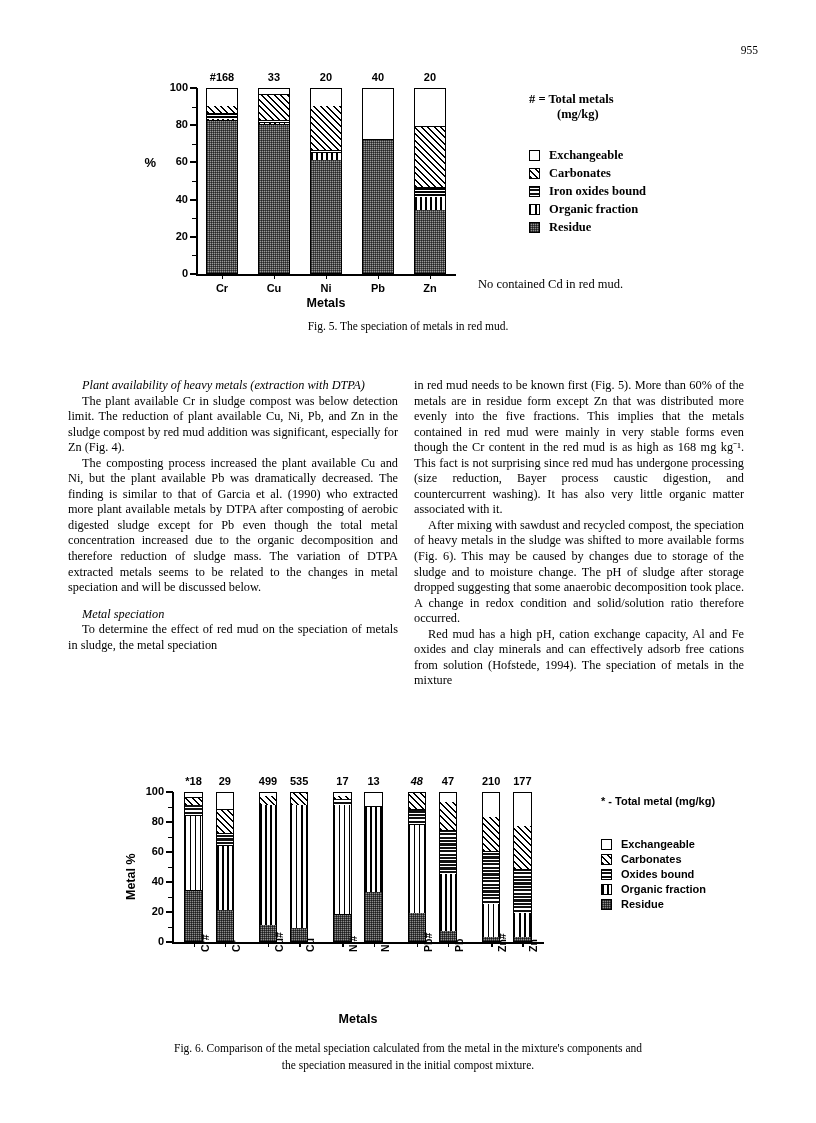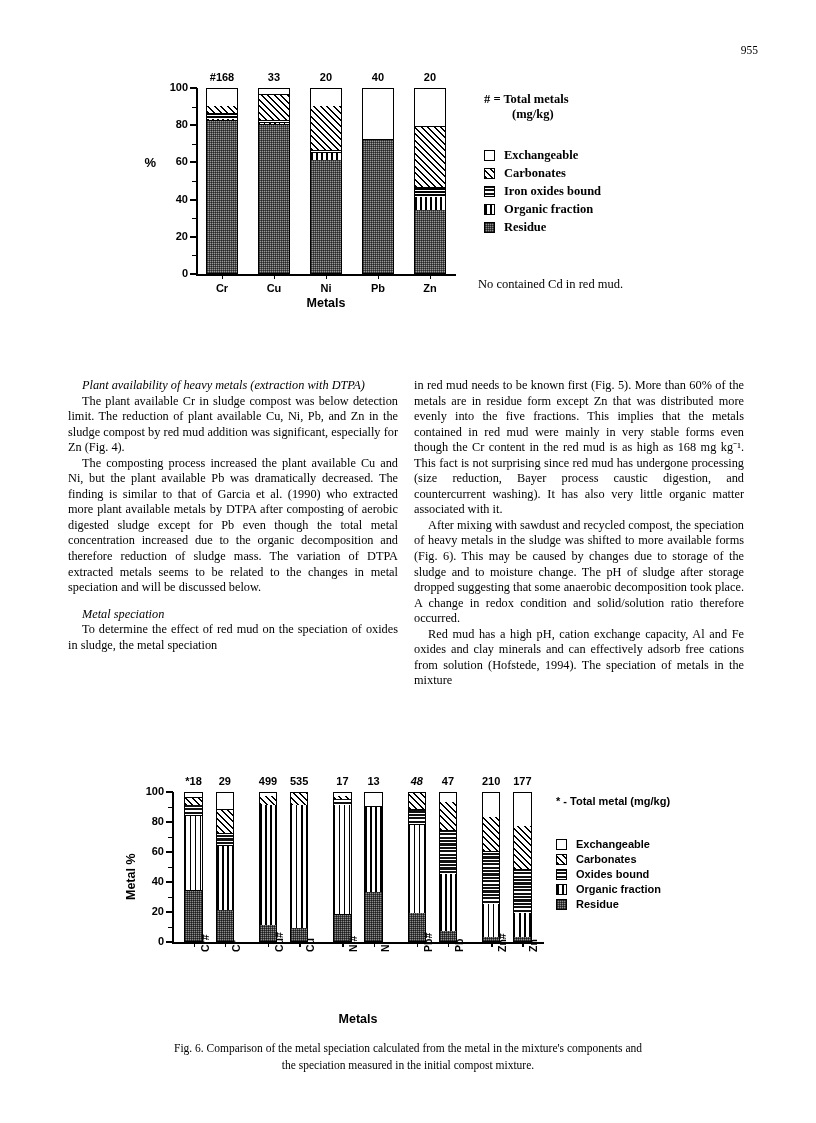--- a/index.html
+++ b/index.html
@@ -64,21 +64,21 @@
       #fff 0px,#fff .8px,#000 .8px,#000 3px);
   }
   .f5 .p-res{
     background-color:#9a9a9a;
     background-image:
       repeating-linear-gradient(0deg,rgba(0,0,0,.5) 0 1px,rgba(0,0,0,0) 1px 2px),
       repeating-linear-gradient(90deg,rgba(0,0,0,.5) 0 1px,rgba(0,0,0,0) 1px 2px);
   }
 
   
-  .legend{position:absolute;}
+  .legend{position:absolute;margin-left:45px;}
   .leg-row{display:flex;align-items:center;margin-bottom:3px;}
   .swatch{width:11px;height:11px;border:1.4px solid #000;box-sizing:border-box;
           margin-right:9px;flex:0 0 auto;}
   .leg-txt{font-size:12.5px;font-weight:bold;white-space:nowrap;}
   .legend.sans .leg-txt{font-family:"Liberation Sans",sans-serif;font-size:11px;}
 
   .note{position:absolute;font-size:12.5px;}
   .note-b{font-weight:bold;}
   .caption{position:absolute;font-size:11.5px;text-align:center;line-height:1.45;}
 
@@ -210,28 +210,29 @@
         <span class="leg-txt">Organic fraction</span>
       </div>
       <div class="leg-row">
         <span class="swatch p-res"></span>
         <span class="leg-txt">Residue</span>
       </div>
     </div>
 
   <div class="note" style="left:478px;top:277px;">No contained Cd in red mud.</div>
 
+  <div class="caption" style="left:108px;top:318px;width:600px;">Fig. 5. The speciation of metals in red mud.</div>
 
   <div class="col" id="left-col" style="left:68px;top:378px;">
       <p class="sec">Plant availability of heavy metals (extraction with DTPA)</p>
       <p>The plant available Cr in sludge compost was below detection limit. The reduction of plant available Cu, Ni, Pb, and Zn in the sludge compost by red mud addition was significant, especially for Zn (Fig. 4).</p>
       <p>The composting process increased the plant available Cu and Ni, but the plant available Pb was dramatically decreased. The finding is similar to that of Garcia et al. (1990) who extracted more plant available metals by DTPA after composting of aerobic digested sludge except for Pb even though the total metal concentration increased due to the organic decomposition and therefore reduction of sludge mass. The variation of DTPA extracted metals seems to be related to the changes in metal speciation and will be discussed below.</p>
       <div class="gap"></div>
       <p class="sec">Metal speciation</p>
-      <p>To determine the effect of red mud on the speciation of oxides in sludge, the metal speciation</p>
+      <p>To determine the effect of red mud on the speciation of metals in sludge, the metal speciation</p>
     </div>
   <div class="col" id="right-col" style="left:414px;top:378px;">
       <p class="noind">in red mud needs to be known first (Fig. 5). More than 60% of the metals are in residue form except Zn that was distributed more evenly into the five fractions. This implies that the metals contained in red mud were mainly in very stable forms even though the Cr content in the red mud is as high as 168 mg kg⁻¹. This fact is not surprising since red mud has undergone processing (size reduction, Bayer process caustic digestion, and countercurrent washing). It has also very little organic matter associated with it.</p>
       <p>After mixing with sawdust and recycled compost, the speciation of heavy metals in the sludge was shifted to more available forms (Fig. 6). This may be caused by changes due to storage of the sludge and to moisture change. The pH of sludge after storage dropped suggesting that some anaerobic decomposition took place. A change in redox condition and solid/solution ratio therefore occurred.</p>
       <p>Red mud has a high pH, cation exchange capacity, Al and Fe oxides and clay minerals and can effectively adsorb free cations from solution (Hofstede, 1994). The speciation of metals in the mixture</p>
     </div>
 
   <div class="chart" id="fig6" style="left:172px;top:792px;width:372px;height:150px;">
       <div class="axis-line" style="left: 0px; top: 0px; width: 1.8px; height: 150px;"></div>
       <div class="axis-line" style="left: 0px; top: 150px; width: 372px; height: 1.8px;"></div>

